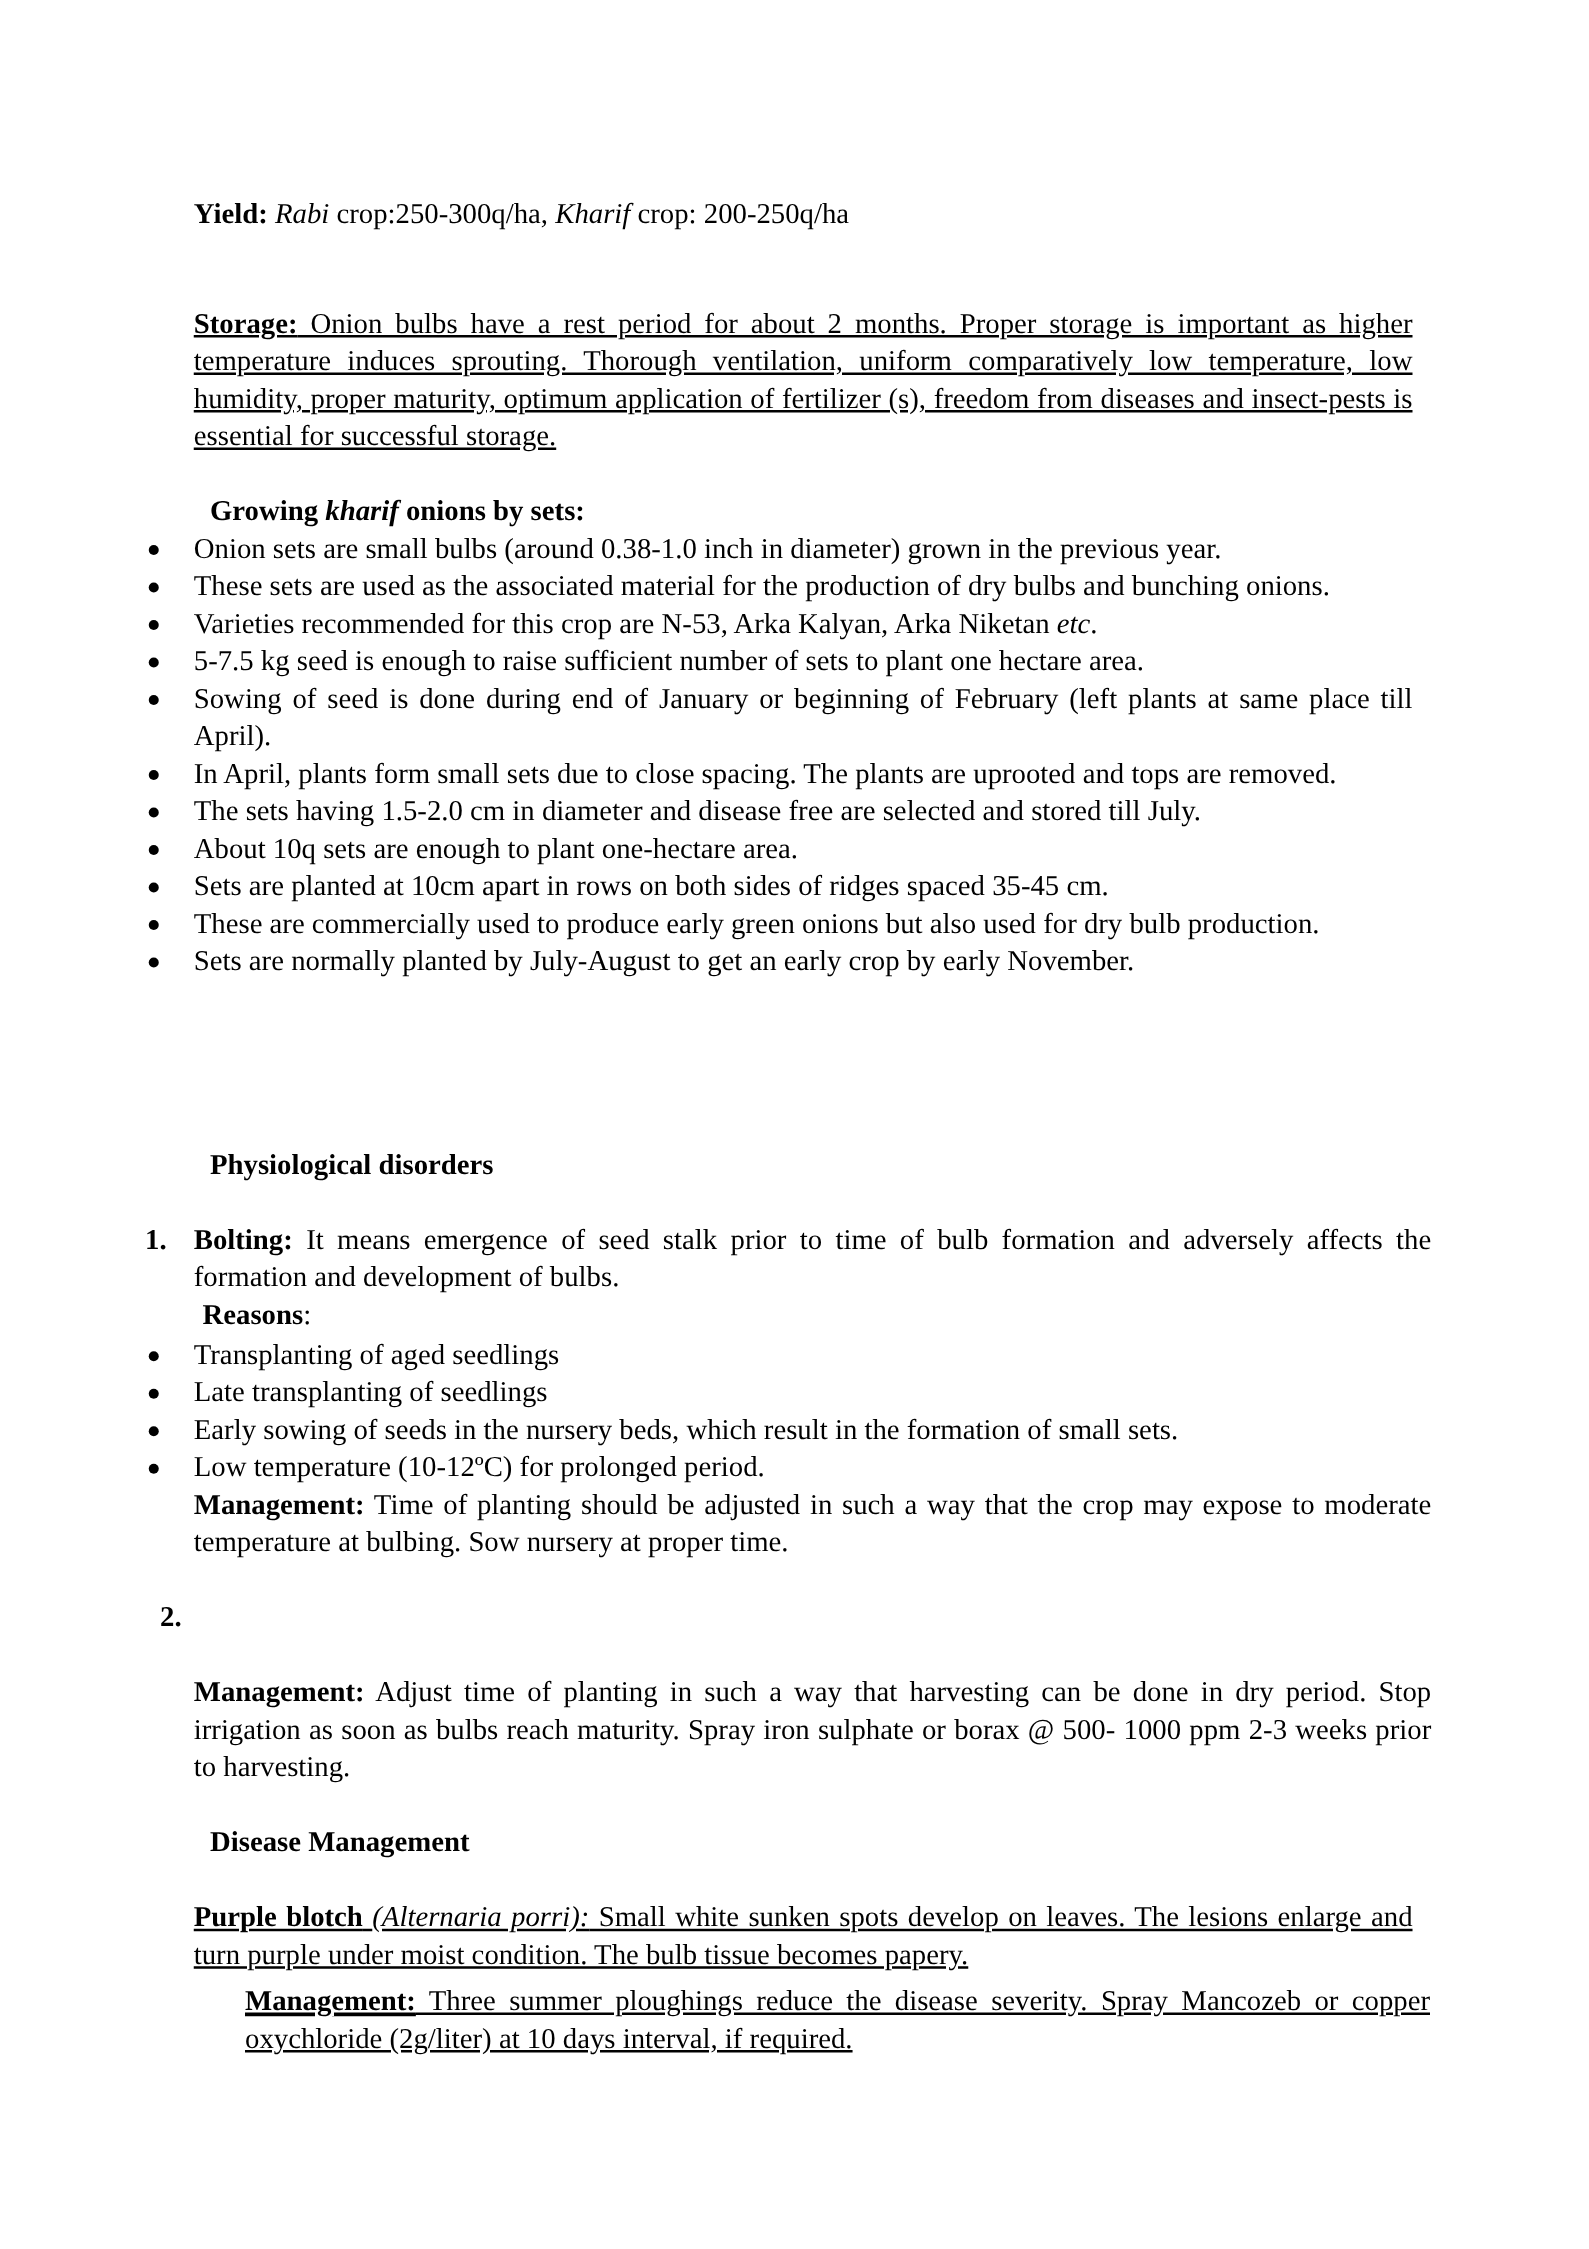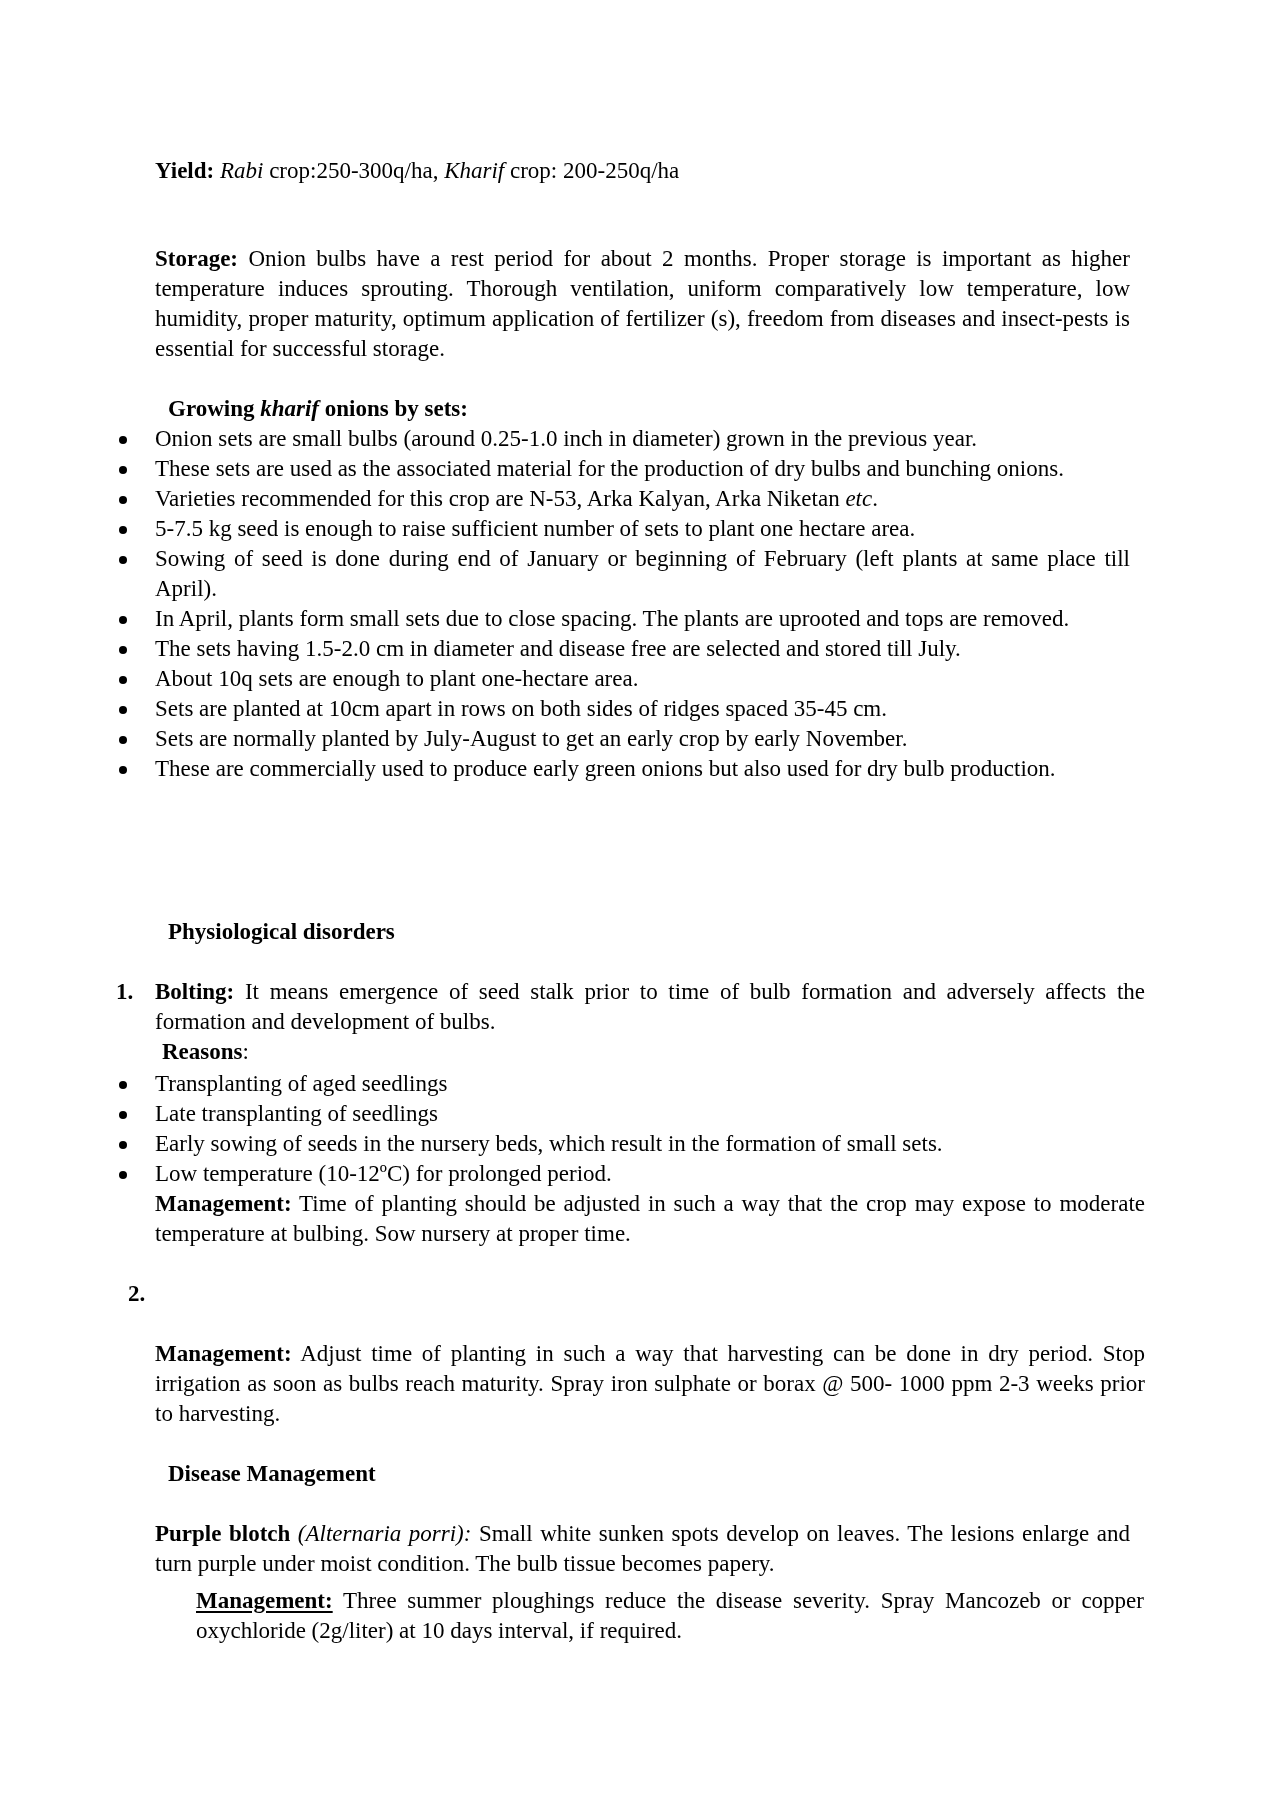--- a/index.html
+++ b/index.html
@@ -26,20 +26,21 @@
       border-radius: 15px;
     }
     .block {
       position: absolute;
       left: 155px;
       width: 975px;
     }
     .justify {
       text-align: justify;
       text-align-last: left;
+      text-decoration: underline;
     }
     b { font-weight: bold; }
     i { font-style: italic; }
     .heading {
       position: absolute;
       left: 168px;
       font-weight: bold;
     }
     ul.bullets {
       list-style: none;
@@ -97,31 +98,31 @@
 
   <div class="block justify" style="top:244px;">
     <b>Storage:</b><span> Onion bulbs have a rest period for about 2 months. Proper storage is important as higher temperature induces sprouting. Thorough ventilation, uniform comparatively low temperature, low humidity, proper maturity, optimum application of fertilizer (s), freedom from diseases and insect-pests is essential for successful storage.</span>
   </div>
 
   <div class="heading" style="top:394px;">
     <span>Growing </span><i>kharif</i><span> onions by sets:</span>
   </div>
 
   <ul class="bullets" style="top:424px;">
-    <li><span class="dot"></span><span>Onion sets are small bulbs (around 0.25-1.0 inch in diameter) grown in the previous year.</span></li>
+    <li><span class="dot"></span><span>Onion sets are small bulbs (around 0.38-1.0 inch in diameter) grown in the previous year.</span></li>
     <li><span class="dot"></span><span>These sets are used as the associated material for the production of dry bulbs and bunching onions.</span></li>
     <li><span class="dot"></span><span>Varieties recommended for this crop are N-53, Arka Kalyan, Arka Niketan </span><i>etc</i><span>.</span></li>
     <li><span class="dot"></span><span>5-7.5 kg seed is enough to raise sufficient number of sets to plant one hectare area.</span></li>
     <li><span class="dot"></span><span>Sowing of seed is done during end of January or beginning of February (left plants at same place till April).</span></li>
     <li><span class="dot"></span><span>In April, plants form small sets due to close spacing. The plants are uprooted and tops are removed.</span></li>
     <li><span class="dot"></span><span>The sets having 1.5-2.0 cm in diameter and disease free are selected and stored till July.</span></li>
     <li><span class="dot"></span><span>About 10q sets are enough to plant one-hectare area.</span></li>
     <li><span class="dot"></span><span>Sets are planted at 10cm apart in rows on both sides of ridges spaced 35-45 cm.</span></li>
+    <li><span class="dot"></span><span>These are commercially used to produce early green onions but also used for dry bulb production.</span></li>
     <li><span class="dot"></span><span>Sets are normally planted by July-August to get an early crop by early November.</span></li>
-    <li><span class="dot"></span><span>These are commercially used to produce early green onions but also used for dry bulb production.</span></li>
   </ul>
 
   <div class="heading" style="top:917px;">Physiological disorders</div>
 
   <span class="num" style="left:116px; top:977px;">1.</span>
   <div class="numbered" style="top:977px;">
     <b>Bolting:</b><span> It means emergence of seed stalk prior to time of bulb formation and adversely affects the formation and development of bulbs.</span>
   </div>
   <div class="block" style="top:1037px; left:162px;">
     <b>Reasons</b><span>:</span>

